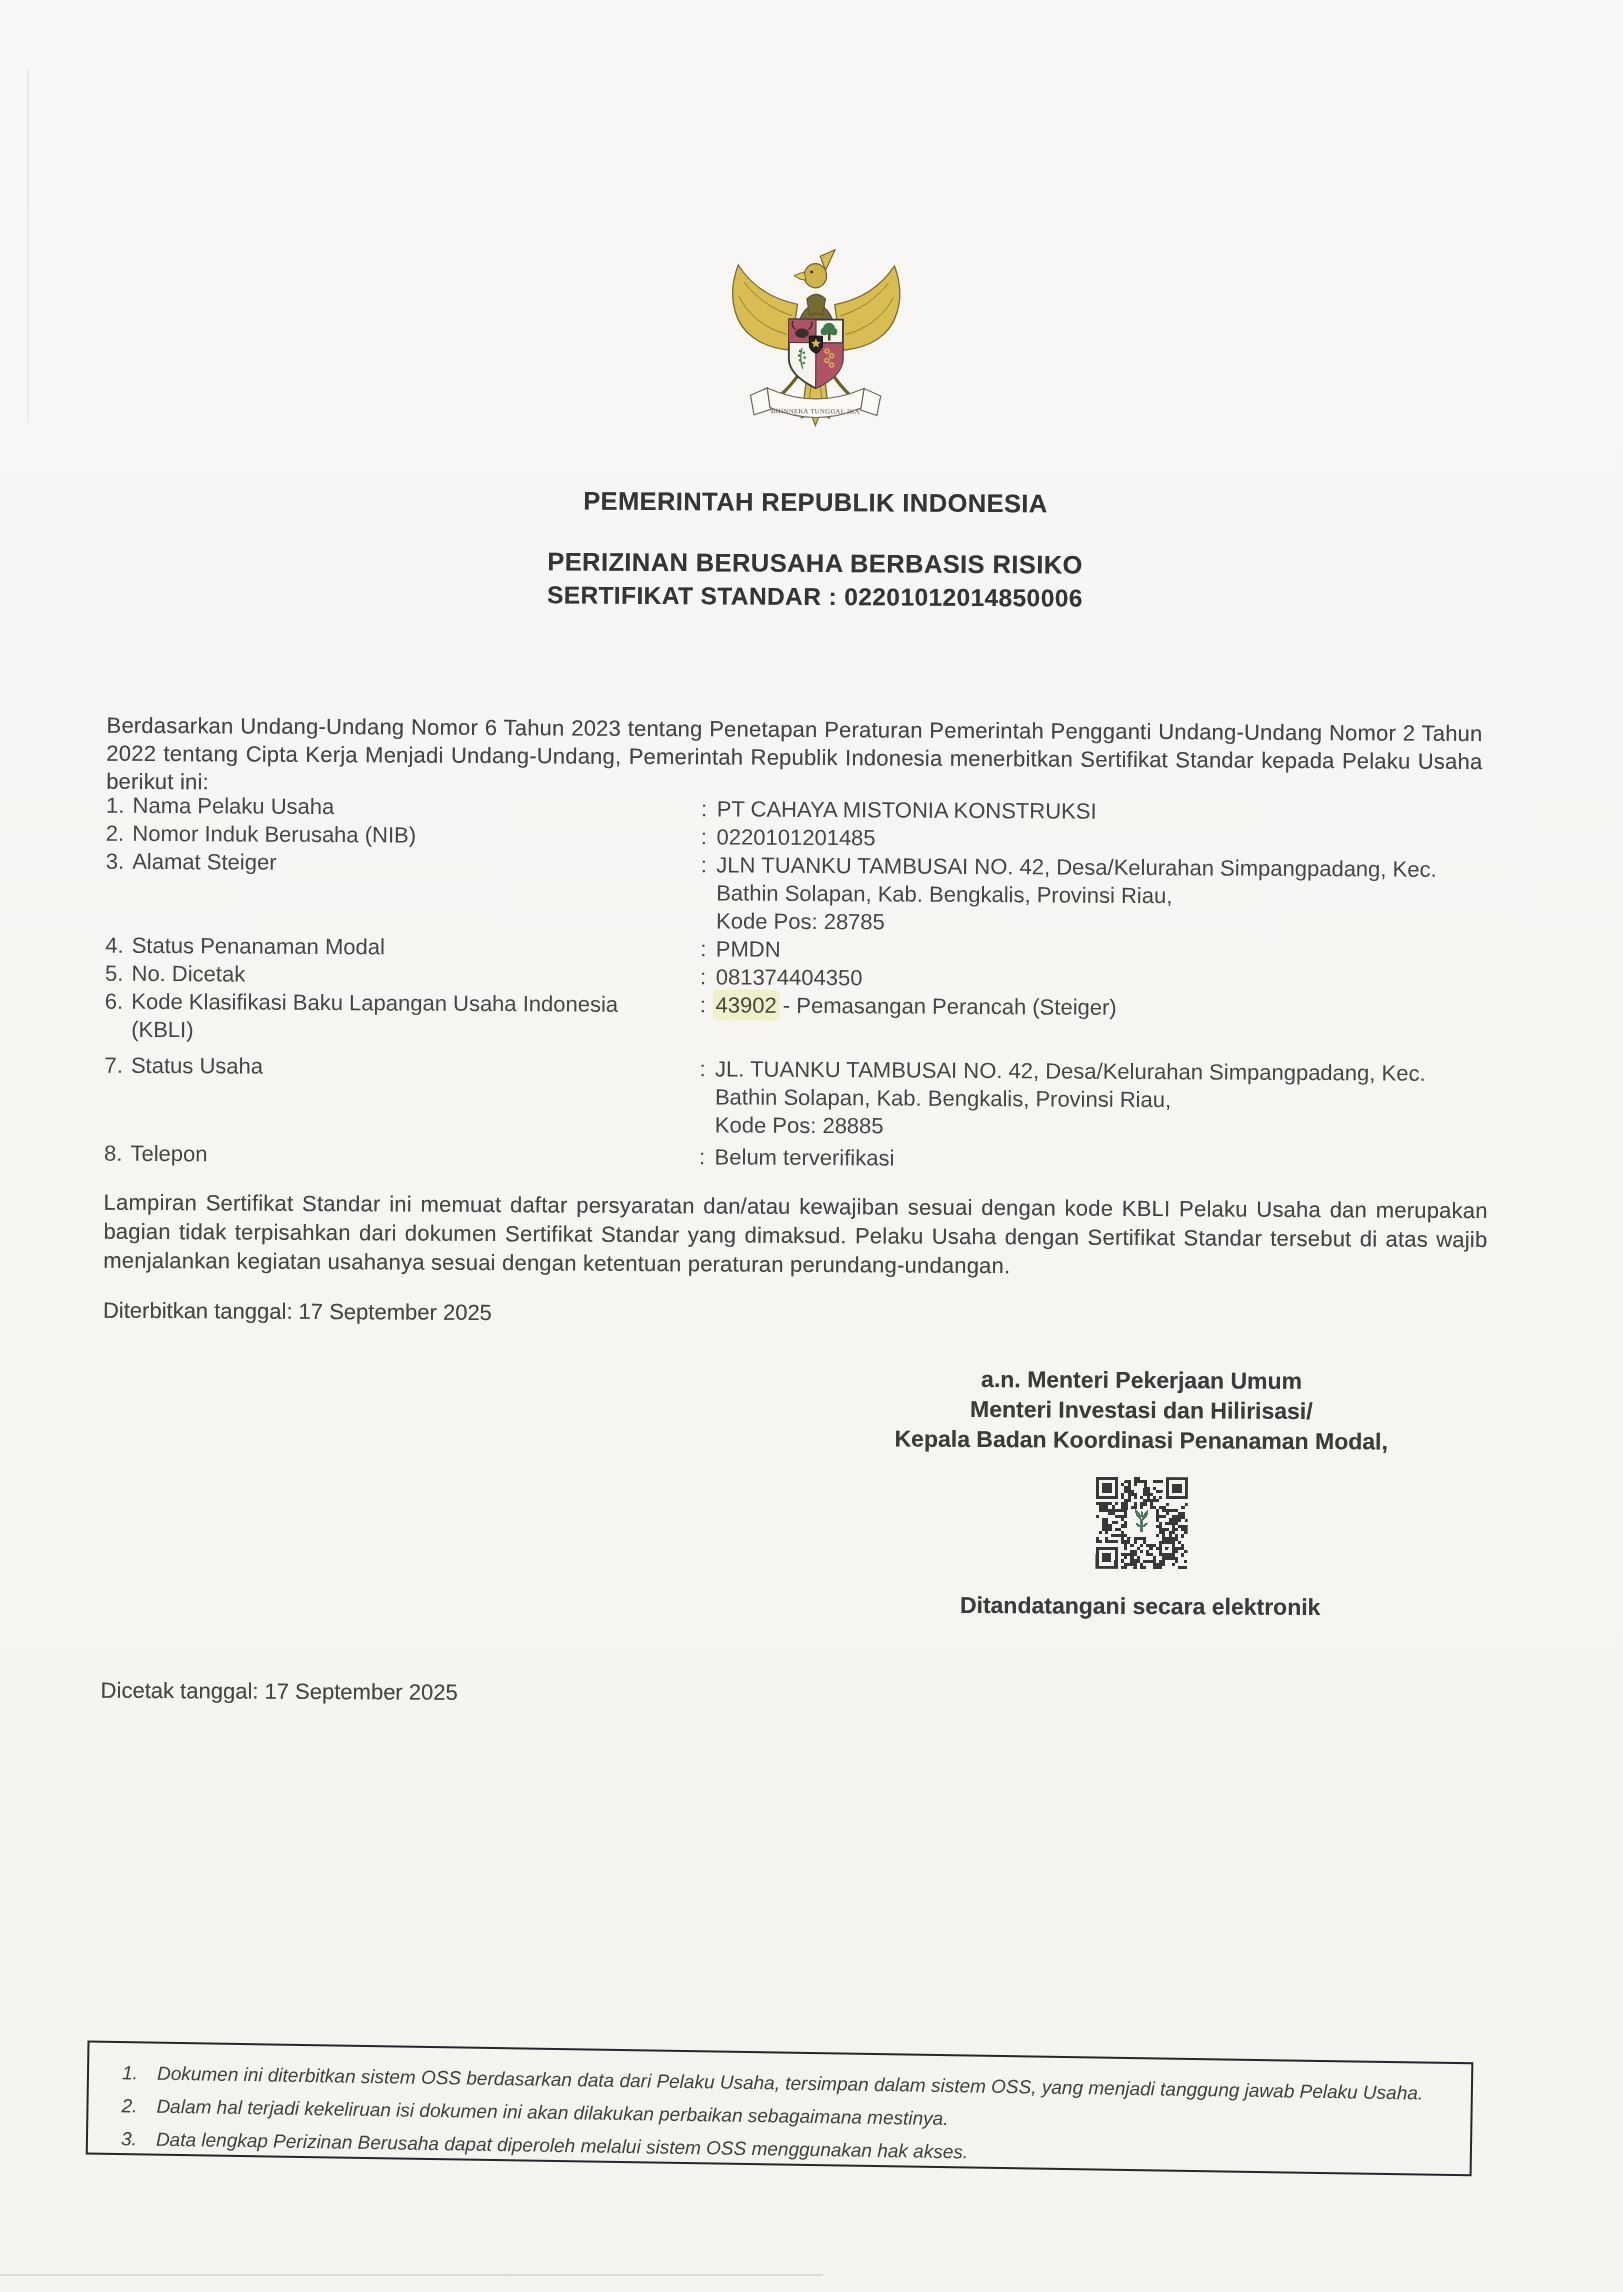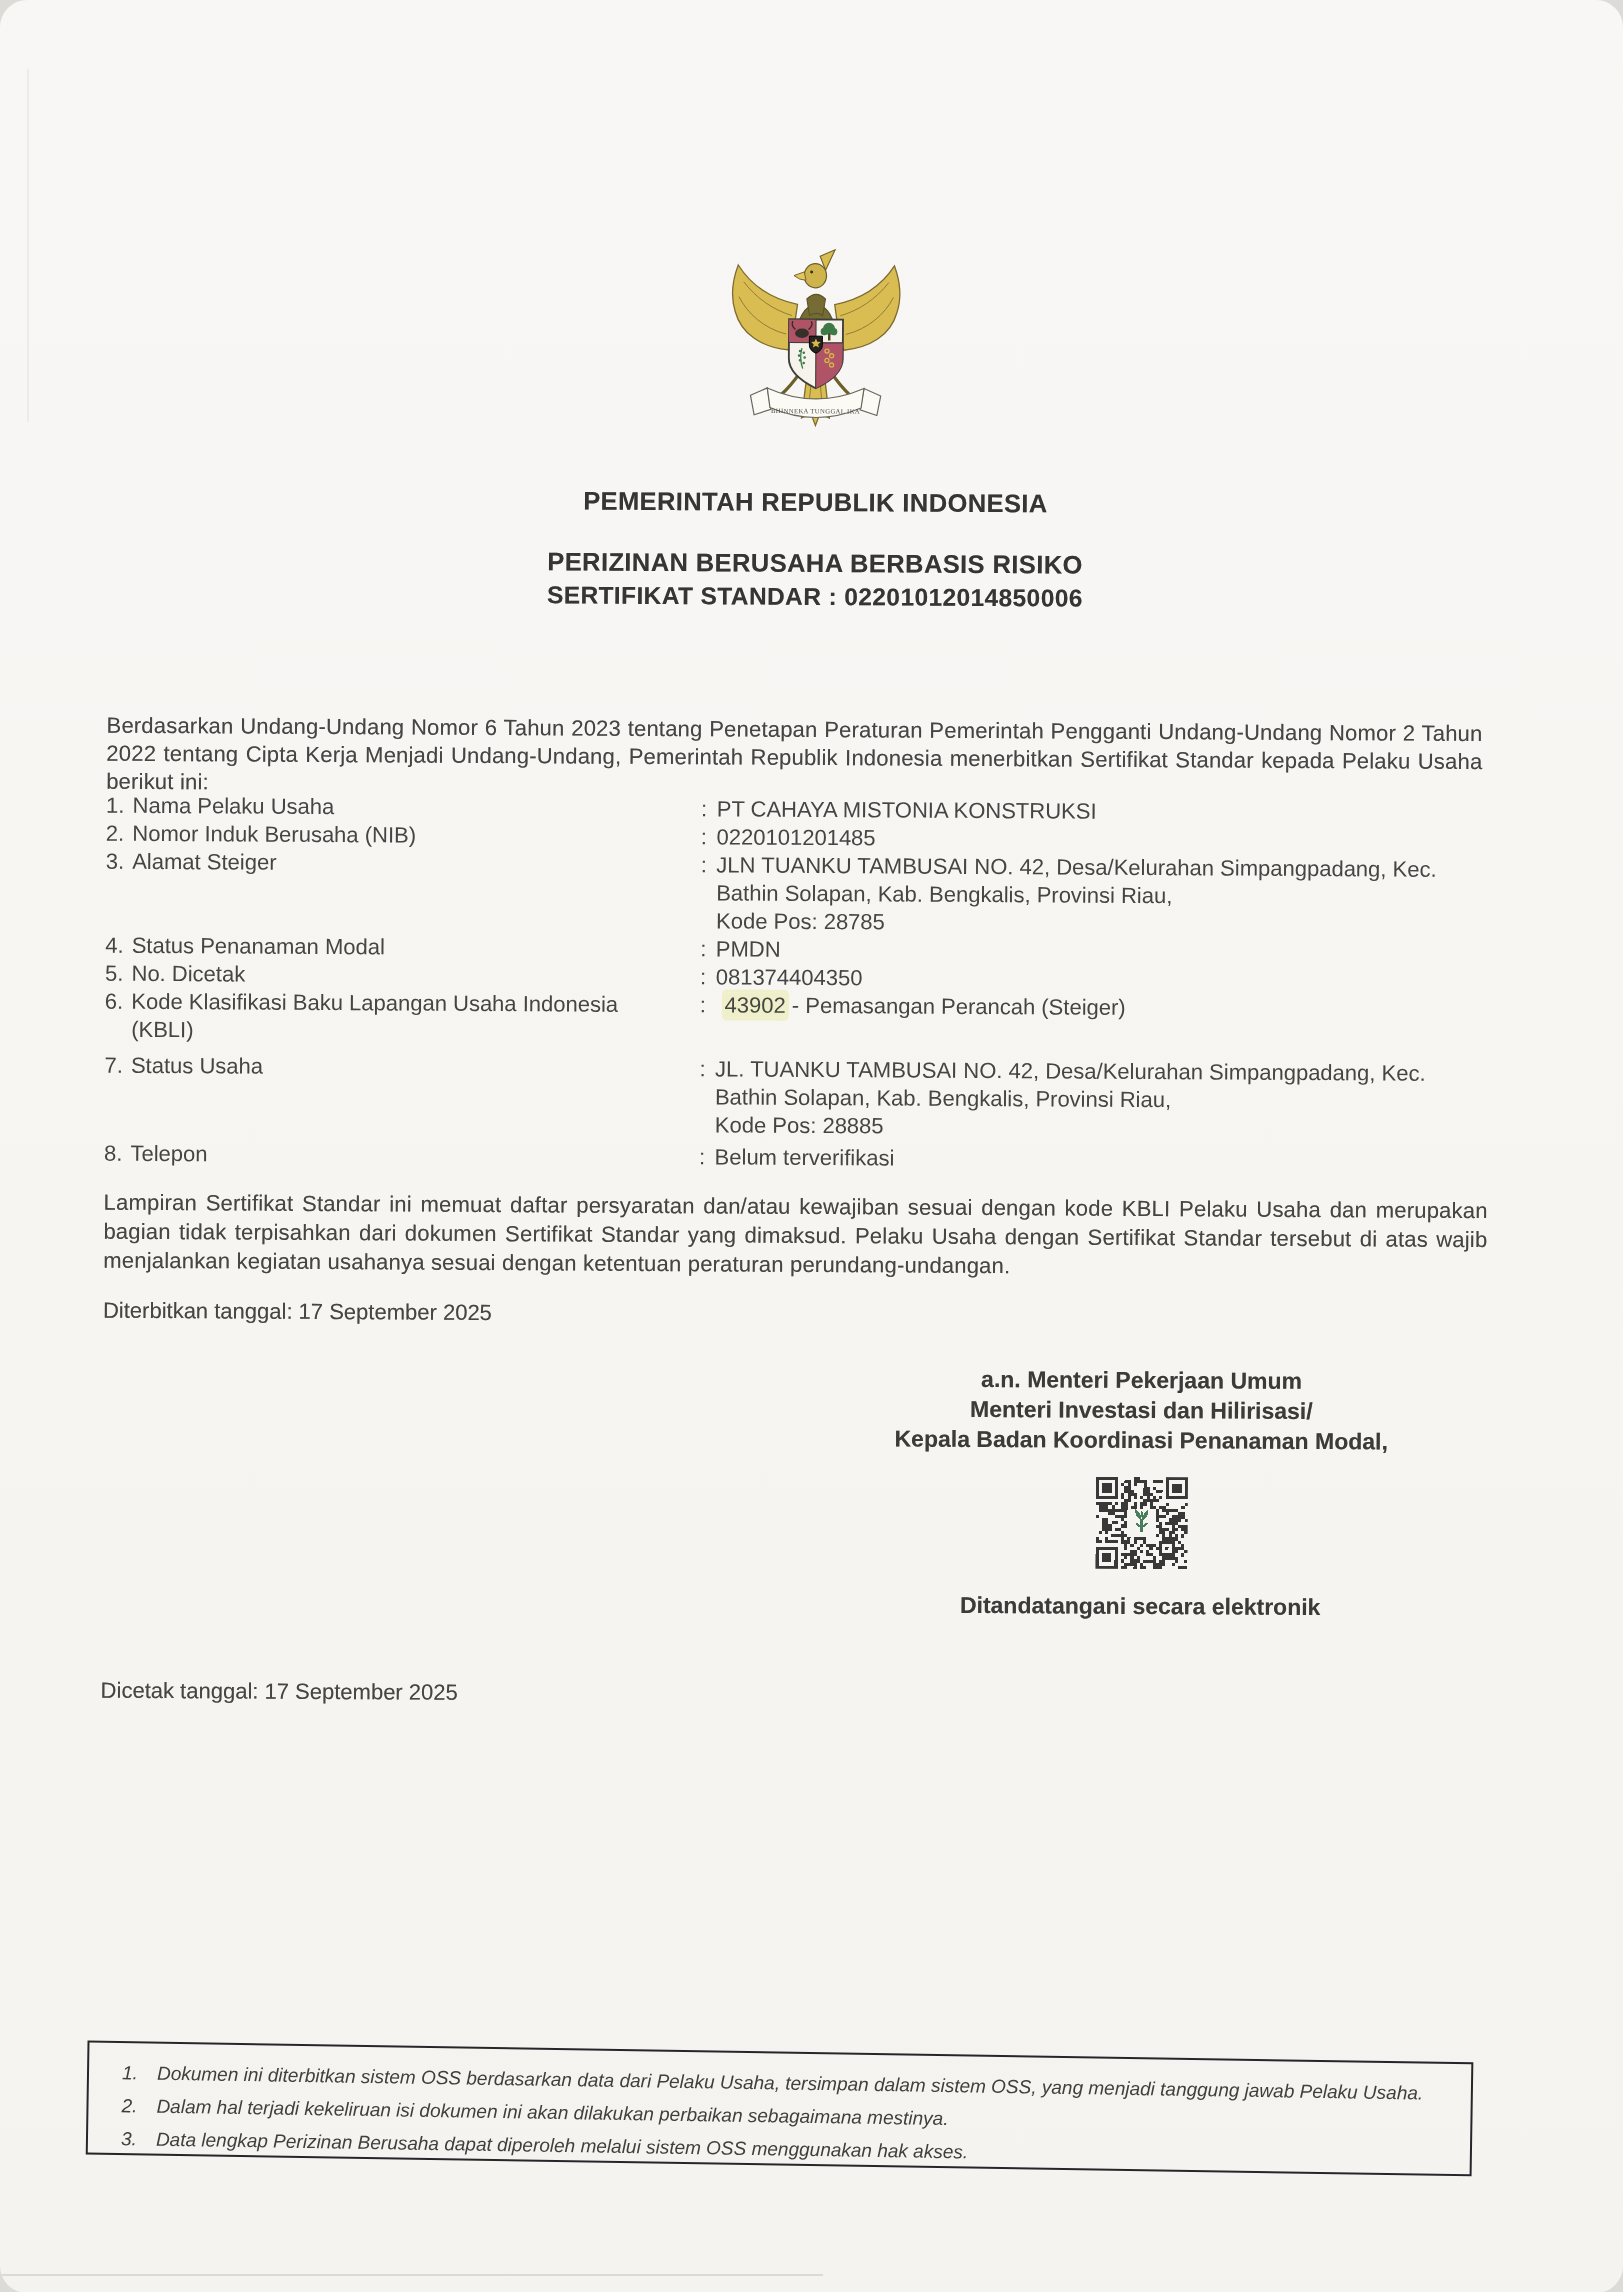--- a/index.html
+++ b/index.html
@@ -1,40 +1,39 @@
 <!DOCTYPE html>
 <html><head>
 <meta charset="utf-8">
 <style>
   html,body{margin:0;padding:0;background:#dddbd7;}
   .page{
     position:relative;width:1623px;height:2293px;overflow:hidden;
     background:linear-gradient(180deg,#f8f7f5 0%,#f6f5f2 55%,#f4f3ef 100%);
     font-family:"Liberation Sans", sans-serif;
     color:#454543;
-    border-radius:27px;
     -webkit-font-smoothing:antialiased;
   }
   .skew{position:absolute;inset:0;transform:rotate(0.35deg);transform-origin:812px 1147px;}
   .txt{text-shadow:0 0 0.5px rgba(80,80,78,.45);}
   .emblem{position:absolute;left:718px;top:245px;width:186px;height:198px;}
   .h-center{position:absolute;left:0;width:1623px;text-align:center;font-weight:700;color:#353533;letter-spacing:0.4px;}
   .h-gov{top:488px;font-size:25.5px;}
   .h-prog{top:549px;font-size:25.5px;}
   .h-cert{top:583px;font-size:24.5px;}
   .intro{position:absolute;left:104px;top:716px;width:1376px;font-size:22px;line-height:28px;text-align:justify;letter-spacing:0.2px;}
   .fields{position:absolute;left:104px;top:796px;width:1413px;font-size:22px;line-height:28px;}
   .frow{display:grid;grid-template-columns:595px 15.7px 1fr;}
   .frow.gap8{margin-top:7.8px;}
   .frow.gap4{margin-top:3.9px;}
   .flab{display:flex;}
   .fnum{width:26.5px;flex:0 0 26.5px;}
   .flabel{white-space:pre-line;}
   .fval{white-space:pre-line;}
-  .hl{background:#eff0c9;box-shadow:0 0 0 2.9px #eff0c9;border-radius:2px;margin-left:9px;}
+  .hl{background:#eff0c9;box-shadow:0 0 0 2.9px #eff0c9;border-radius:2px;}
   .closing{position:absolute;left:104px;top:1192px;width:1384px;font-size:22px;line-height:29px;text-align:justify;letter-spacing:0.2px;}
   .issued{position:absolute;left:104px;top:1302px;font-size:22px;}
   .sig{position:absolute;left:847px;top:1363px;width:592px;text-align:center;font-weight:700;font-size:23px;line-height:30px;color:#3b3b39;}
   .qr{position:absolute;left:1098px;top:1475px;width:92px;height:92px;}
   .qr svg{width:100%;height:100%;shape-rendering:crispEdges;}
   .esign{position:absolute;left:847px;top:1591px;width:592px;text-align:center;font-weight:700;font-size:23px;color:#3b3b39;}
   .printed{position:absolute;left:104px;top:1682px;font-size:22px;}
   .notesbox{
     position:absolute;left:93px;top:2045px;width:1386px;height:114px;
     border:2.9px solid #26262a;transform:rotate(0.55deg);transform-origin:0 0;

